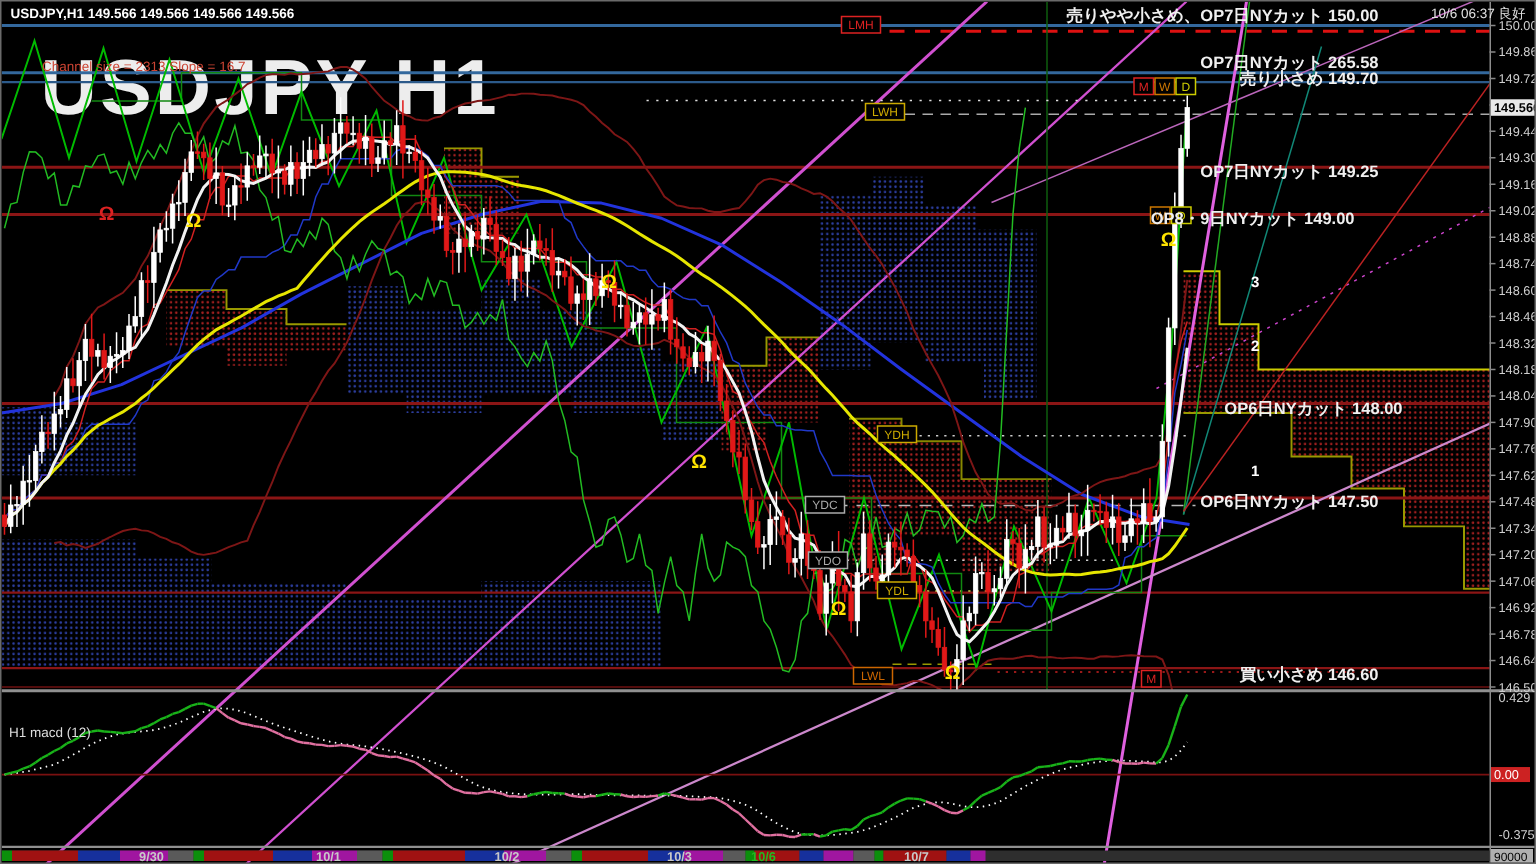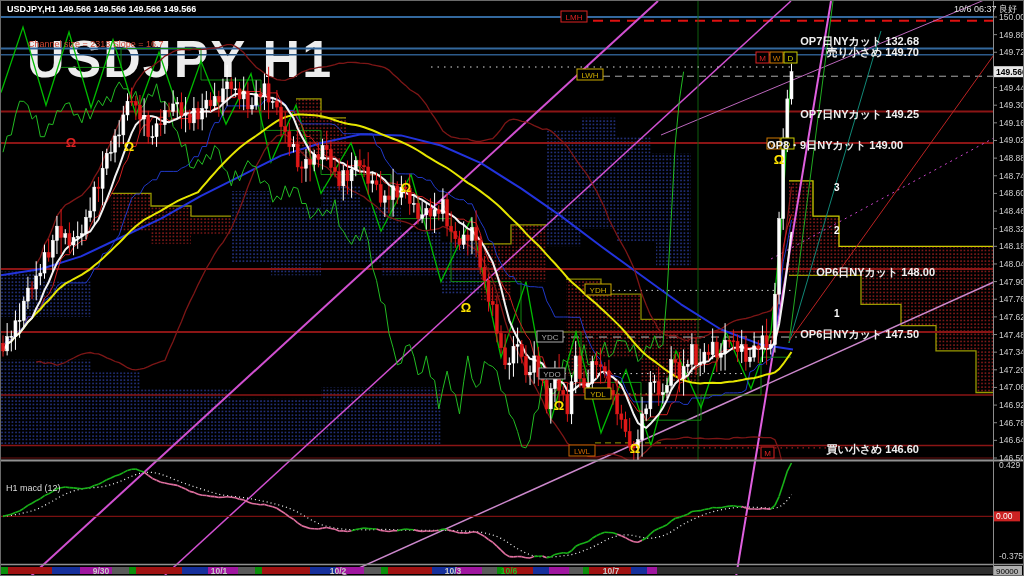--- a/index.html
+++ b/index.html
@@ -821,20 +821,21 @@
         <text x="508" y="573" font-family="&quot;Liberation Sans&quot;,&quot;DejaVu Sans&quot;,sans-serif" fill="#22bb22" font-size="8.5" text-anchor="middle" font-weight="bold">10/6</text>
         <text x="610" y="573" font-family="&quot;Liberation Sans&quot;,&quot;DejaVu Sans&quot;,sans-serif" fill="#c8c8c8" font-size="8.5" text-anchor="middle" font-weight="bold">10/7</text>
       </g>
     </svg>
 
   <div id="title-quote" class="ov">USDJPY,H1  149.566 149.566 149.566 149.566</div>
   <div id="status-time" class="ov">10/6 06:37 良好</div>
   <div id="channel-info" class="ov">Channel size = 2313 Slope = 16.7</div>
   <div id="macd-label" class="ov">H1  macd (12)</div>
 
-  <div class="ov ann" style="top:33px;right:104px;">OP7日NYカット 132.68</div>
+  <div class="ov ann" style="top:2px;right:104px;">売りやや小さめ、OP7日NYカット 150.00</div>
+  <div class="ov ann" style="top:33px;right:104px;">OP7日NYカット 265.58</div>
   <div class="ov ann" style="top:44px;right:104px;">売り小さめ 149.70</div>
   <div class="ov ann" style="top:106px;right:104px;">OP7日NYカット 149.25</div>
   <div class="ov ann" style="top:137px;right:120px;">OP8・9日NYカット 149.00</div>
   <div class="ov ann" style="top:264px;right:88px;">OP6日NYカット 148.00</div>
   <div class="ov ann" style="top:326px;right:104px;">OP6日NYカット 147.50</div>
   <div class="ov ann" style="top:441px;right:104px;">買い小さめ 146.60</div>
 </div>
 
 </body></html>

